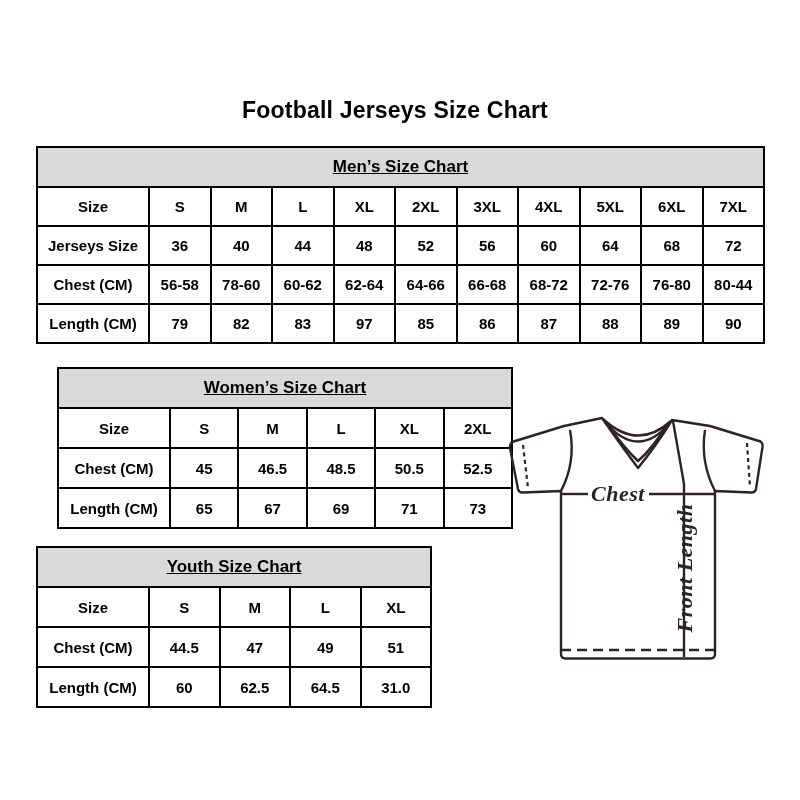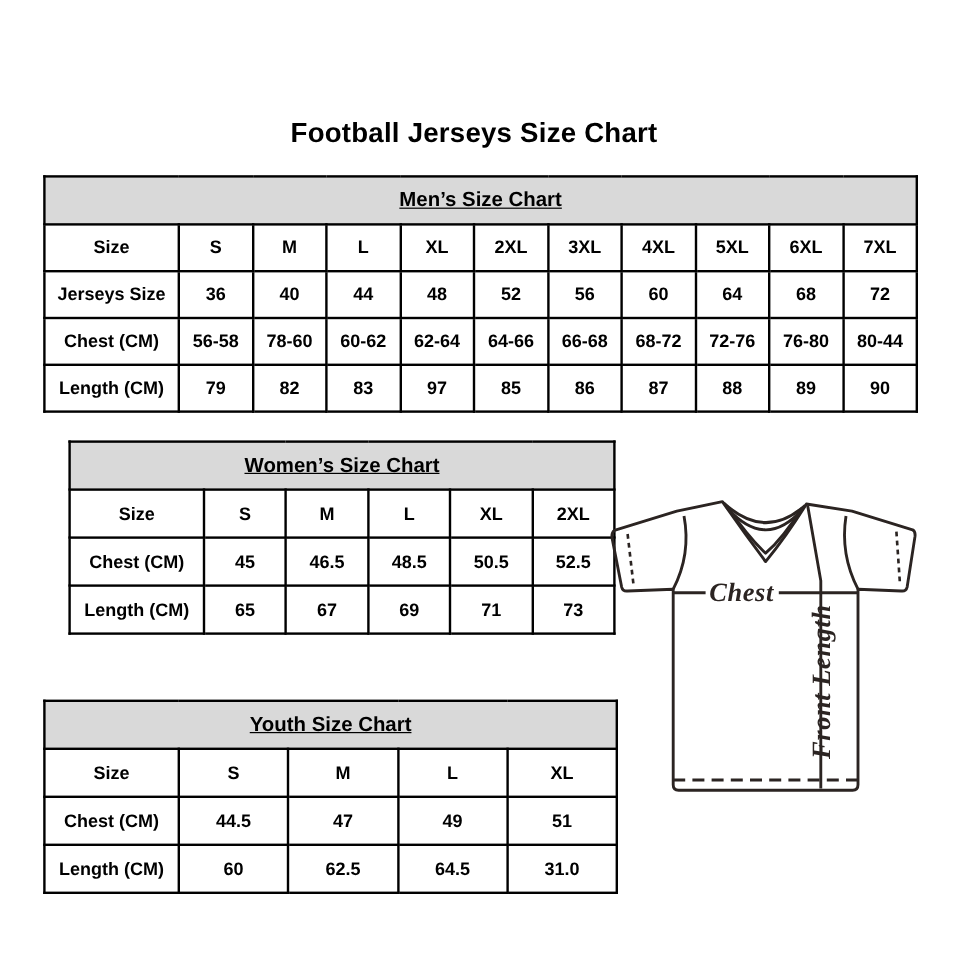--- a/index.html
+++ b/index.html
@@ -40,21 +40,21 @@
   }
   table.size-table th.hdr {
     background: #d9d9d9;
     font-size: 17px;
     height: 40px;
     text-decoration: underline;
   }
   #men-table  { left: 36px; top: 146px; width: 729px; }
   #men-table td, #men-table th.lbl { height: 39px; }
   #women-table { left: 36px; top: 367px; width: 456px; margin-left: 21px; }
-  #youth-table { left: 36px; top: 546px; width: 479px; margin-top: 37px; }
+  #youth-table { left: 36px; top: 546px; width: 396px; }
   #women-table td, #women-table th.lbl,
   #youth-table td, #youth-table th.lbl { height: 40px; }
   col.c-label { width: 112px; }
   #jersey-wrap {
     position: absolute;
     left: 502px;
     top: 406px;
     width: 270px;
     height: 264px;
   }

